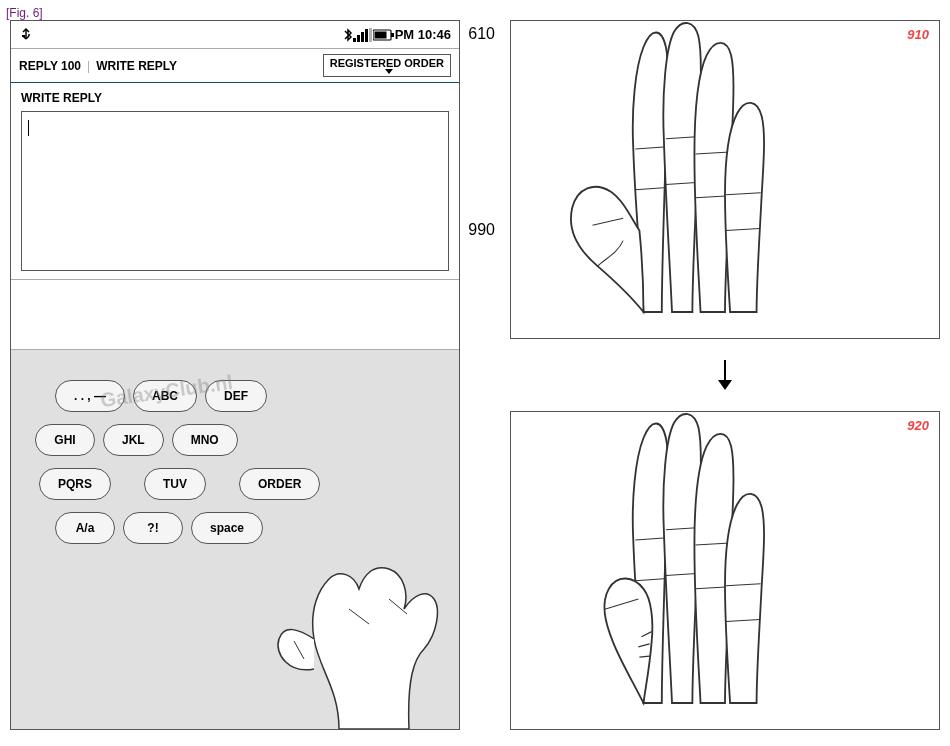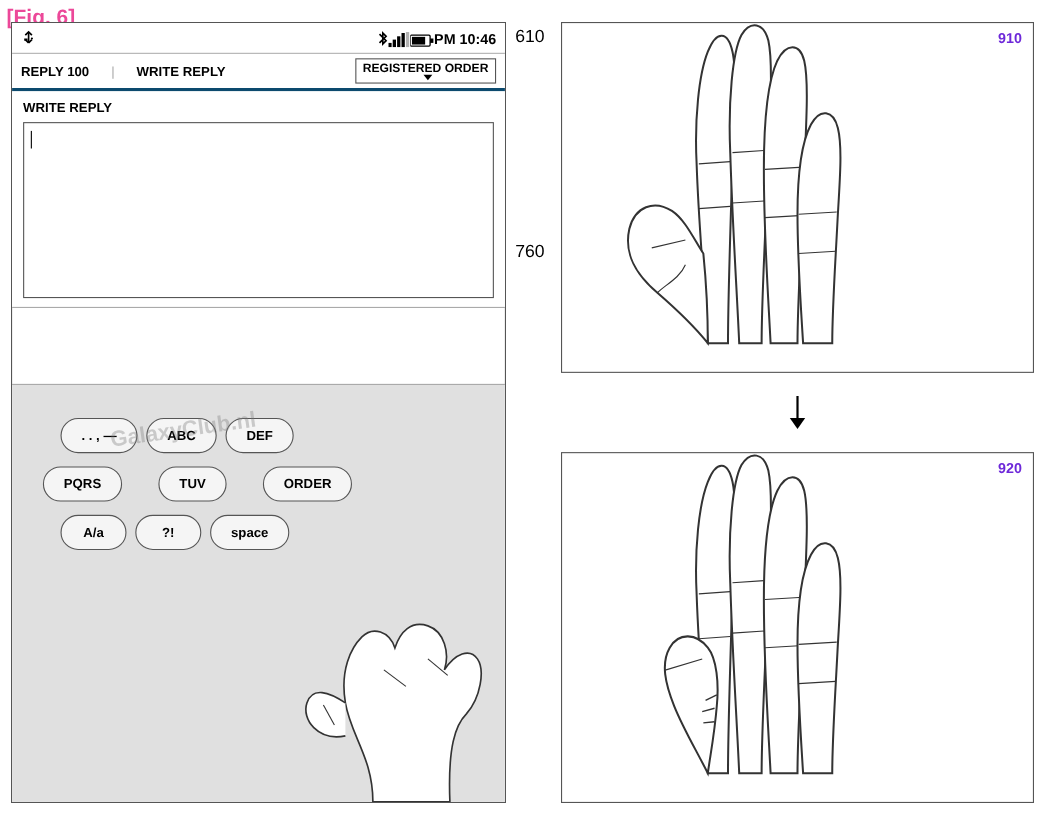--- a/index.html
+++ b/index.html
@@ -10,23 +10,22 @@
       font-family: Arial, sans-serif;
       overflow: hidden;
       position: relative;
     }
 
     
     #fig-label {
       position: absolute;
       top: 6px;
       left: 6px;
-      font-size: 19px;
-      color: #ec4899;
-      font-weight: bold;
+      font-size: 12px;
+      color: #701a75;
     }
 
     
     #phone-panel {
       position: absolute;
       top: 20px;
       left: 10px;
       width: 450px;
       height: 710px;
       border: 1.5px solid #555;
@@ -38,21 +37,21 @@
       display: flex;
       align-items: center;
       justify-content: space-between;
       padding: 4px 8px;
       border-bottom: 1px solid #aaa;
       height: 28px;
       background: #fff;
     }
     .status-icons {
       display: flex;
-      align-items: flex-end;
+      align-items: center;
       gap: 0;
       font-size: 11px;
     }
     .status-time {
       font-size: 13px;
       font-weight: bold;
       color: #000;
     }
     .ref-610 {
       position: absolute;
@@ -60,22 +59,22 @@
       top: 4px;
       font-size: 12px;
       color: #000;
     }
 
     
     #nav-bar {
       display: flex;
       align-items: center;
       padding: 5px 8px;
-      border-bottom: 3px solid #0c4a6e;
-      gap: 18px;
+      border-bottom: 1px solid #0c4a6e;
+      gap: 4px;
       height: 34px;
       background: #fff;
     }
     .nav-title {
       font-size: 12px;
       font-weight: bold;
       color: #000;
     }
     .nav-divider {
       font-size: 12px;
@@ -225,21 +224,22 @@
       flex: 1;
       overflow: hidden;
     }
 
     .hand-ref {
       position: absolute;
       top: 6px;
       right: 10px;
       font-size: 13px;
       font-weight: bold;
-      color: #6d28d9;
+      color: #ef4444;
+      font-style: italic;
     }
 
     
     #arrow-container {
       display: flex;
       align-items: center;
       justify-content: center;
       height: 40px;
       flex-shrink: 0;
     }
@@ -321,36 +321,47 @@
     </button>
   </div>
 
   <div id="write-reply-section">
     <div class="section-title">WRITE REPLY</div>
     <div class="text-area-box">
       <span class="cursor"></span>
     </div>
   </div>
 
-  <span class="ref-label" style="right:-36px; top:200px;">760</span>
+  <span class="ref-label" style="right:-36px; top:200px;">990</span>
 
   <div id="keyboard-panel">
 
     <div class="key-row" style="margin-top:20px; margin-left:30px;">
       <button class="key">
         <span>. . , —</span>
       </button>
       <button class="key">
         <span>ABC</span>
       </button>
       <button class="key">
         <span>DEF</span>
       </button>
     </div>
 
+    <div class="key-row" style="margin-left:10px;">
+      <button class="key">
+        <span>GHI</span>
+      </button>
+      <button class="key">
+        <span>JKL</span>
+      </button>
+      <button class="key">
+        <span>MNO</span>
+      </button>
+    </div>
 
     <div class="key-row" style="margin-left:14px;gap:33px;">
       <button class="key">
         <span>PQRS</span>
       </button>
       <button class="key">
         <span>TUV</span>
       </button>
       <button class="key">
         <span>ORDER</span>

